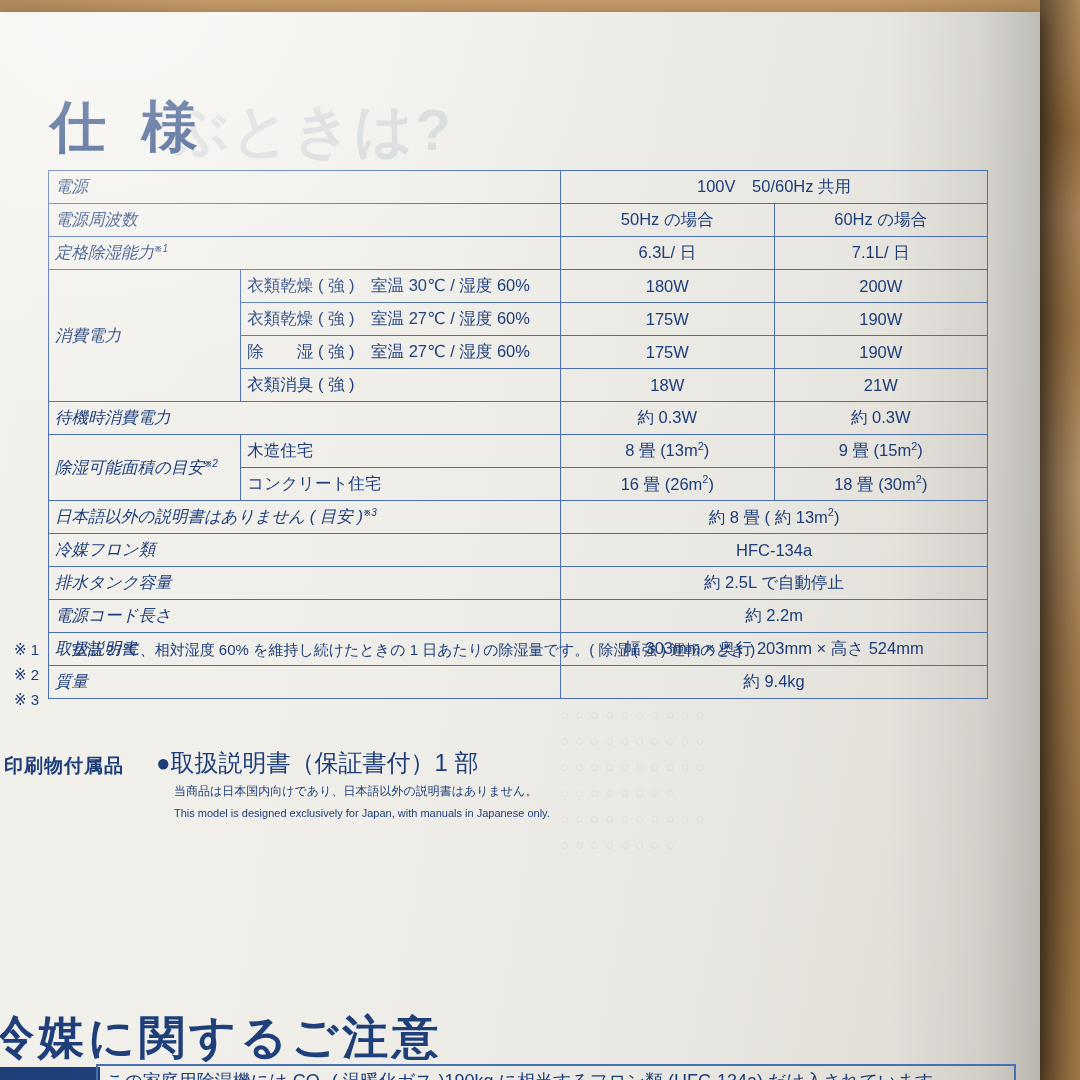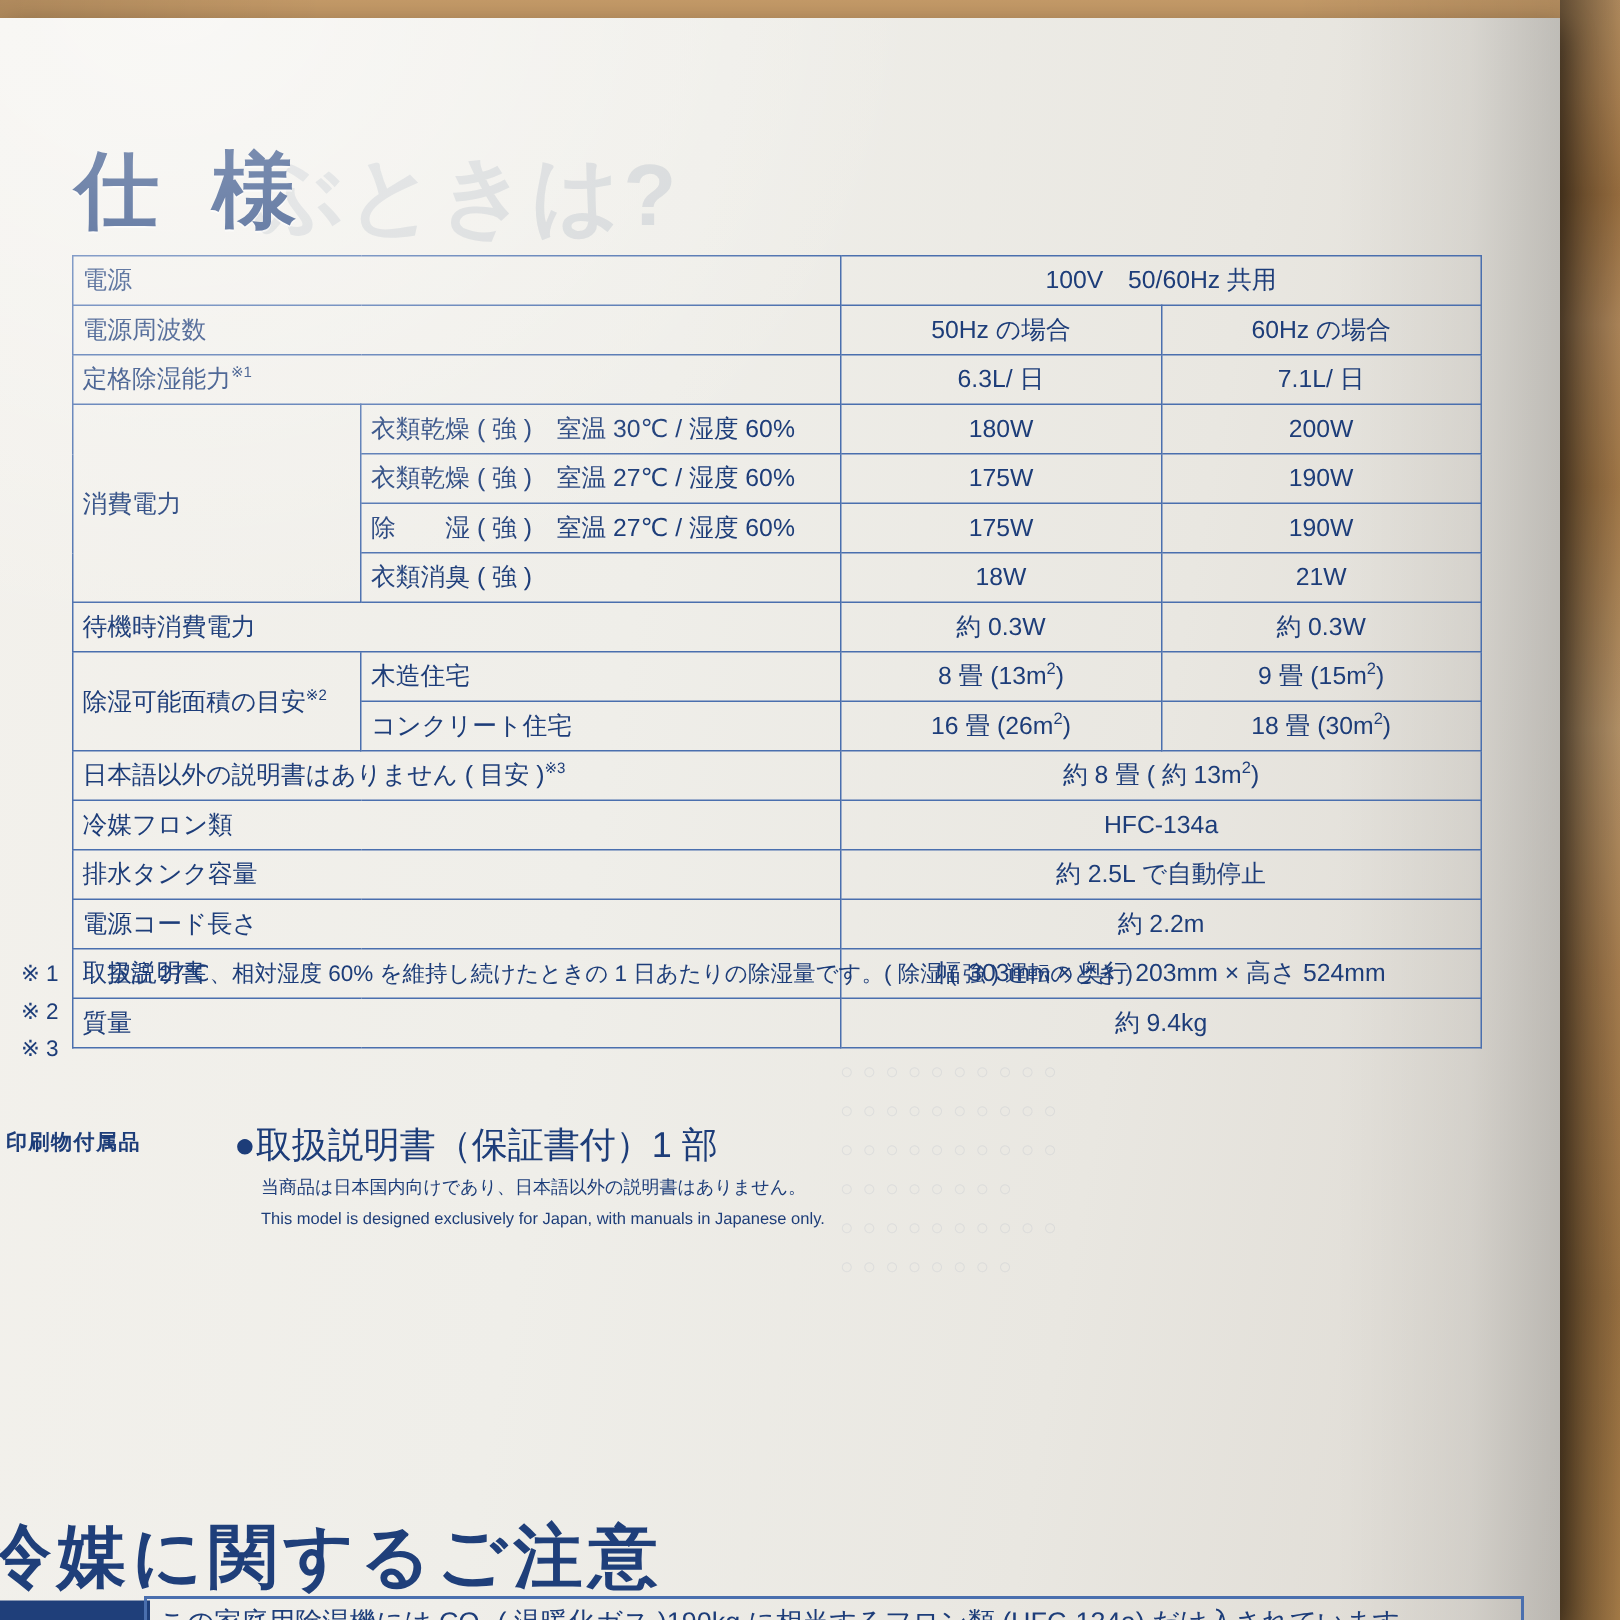--- a/index.html
+++ b/index.html
@@ -57,38 +57,38 @@
     position:absolute;left:48px;top:158px;width:940px;
     border-collapse:collapse;
     color:#1d3d79;font-size:16.5px;border-radius:14px;
   }
   table.spec td{
     border:1.4px solid #4a6fae;
     padding:3px 6px;height:26px;
     vertical-align:middle;
     white-space:nowrap;
   }
-  td.lbl{padding-left:10px;}
+  td.lbl{padding-left:10px;font-style:italic;}
   td.sub{padding-left:14px;background:transparent;}
   td.ctr{text-align:center;}
   .sup{font-size:10px;vertical-align:super;}
   .sq{font-size:11px;vertical-align:super;}
   
   .notes{
     position:absolute;left:14px;top:625px;width:1000px;
     color:#1d3d79;font-size:15px;line-height:25px;
   }
   .notes .row{display:flex;}
   .notes .mk{width:58px;flex:none;}
   
   .acc{
     position:absolute;left:4px;top:735px;width:1000px;color:#1d3d79;
   }
   .acc-head{
-    position:absolute;left:0;top:6px;font-size:14px;font-weight:bold;letter-spacing:1px;
+    position:absolute;left:0;top:6px;font-size:19px;font-weight:bold;letter-spacing:1px;
   }
   .acc-item{position:absolute;left:152px;top:0;font-size:24px;}
   .acc-sub1{position:absolute;left:170px;top:36px;font-size:12px;}
   .acc-sub2{position:absolute;left:170px;top:60px;font-size:11px;}
   
   .bottom-title{
     position:absolute;left:-12px;top:995px;margin:0;
     font-size:46px;font-weight:bold;color:#1f3f7a;letter-spacing:4px;
   }
   .bottom-bar{

